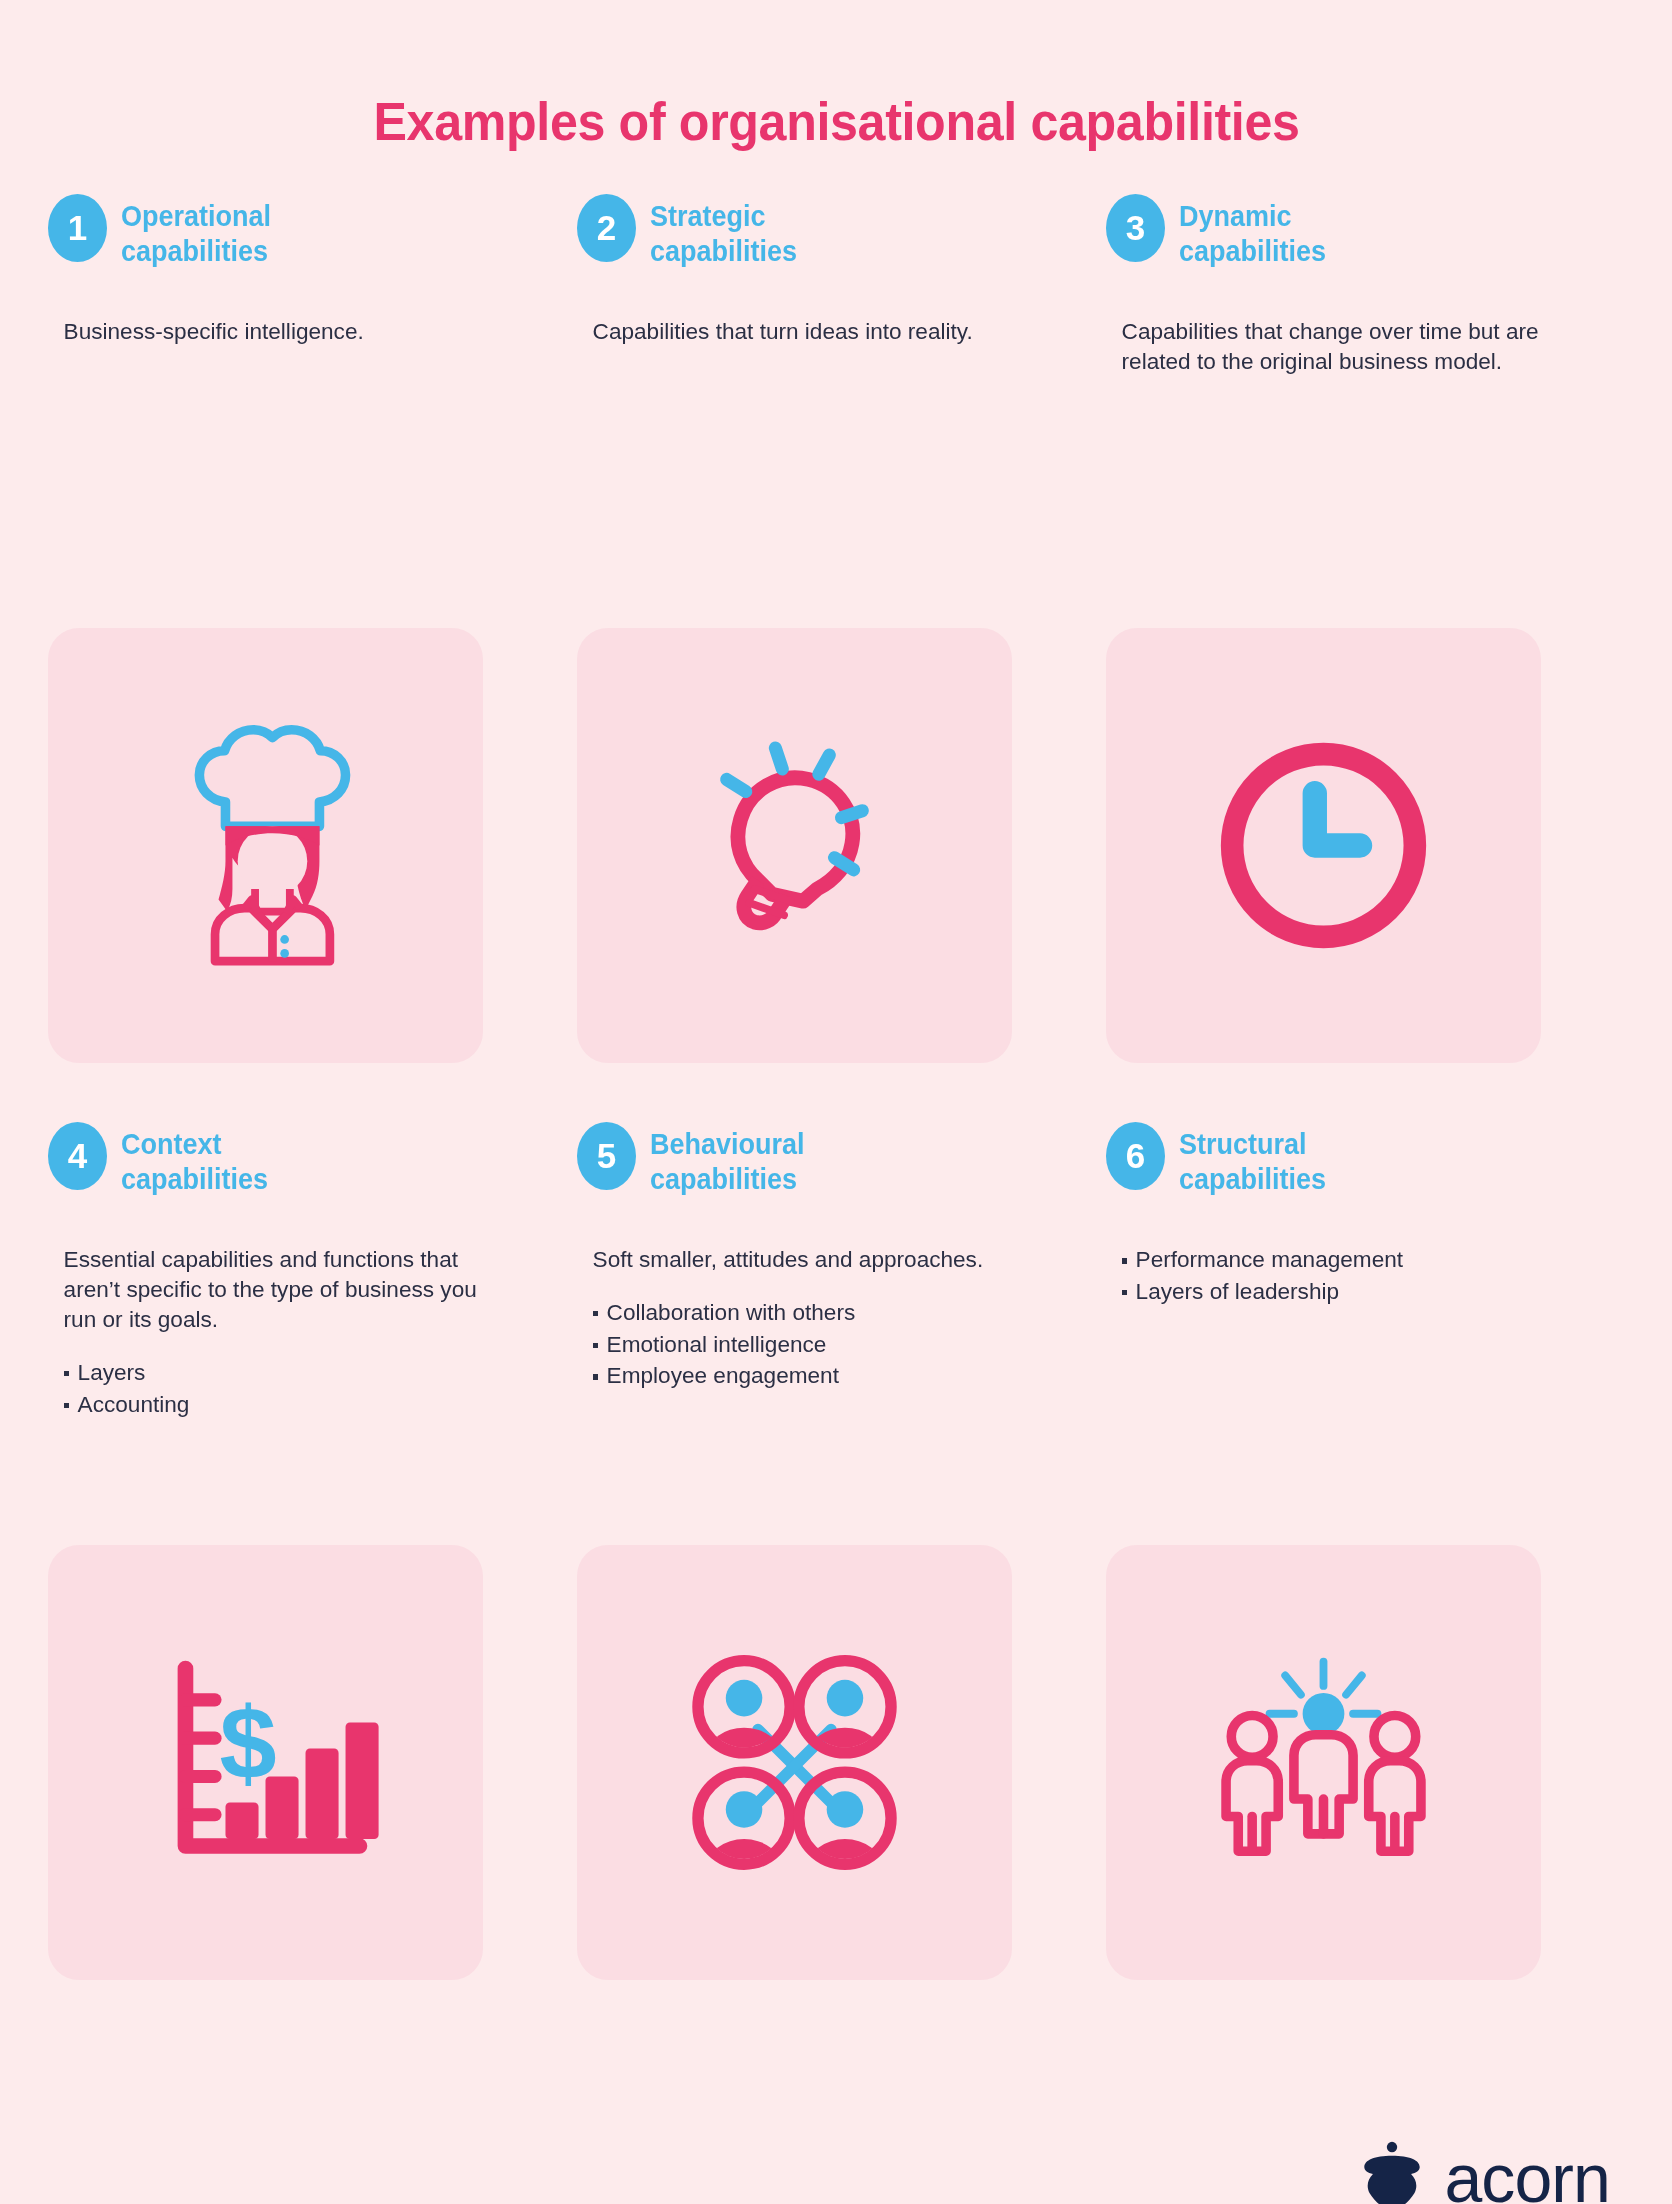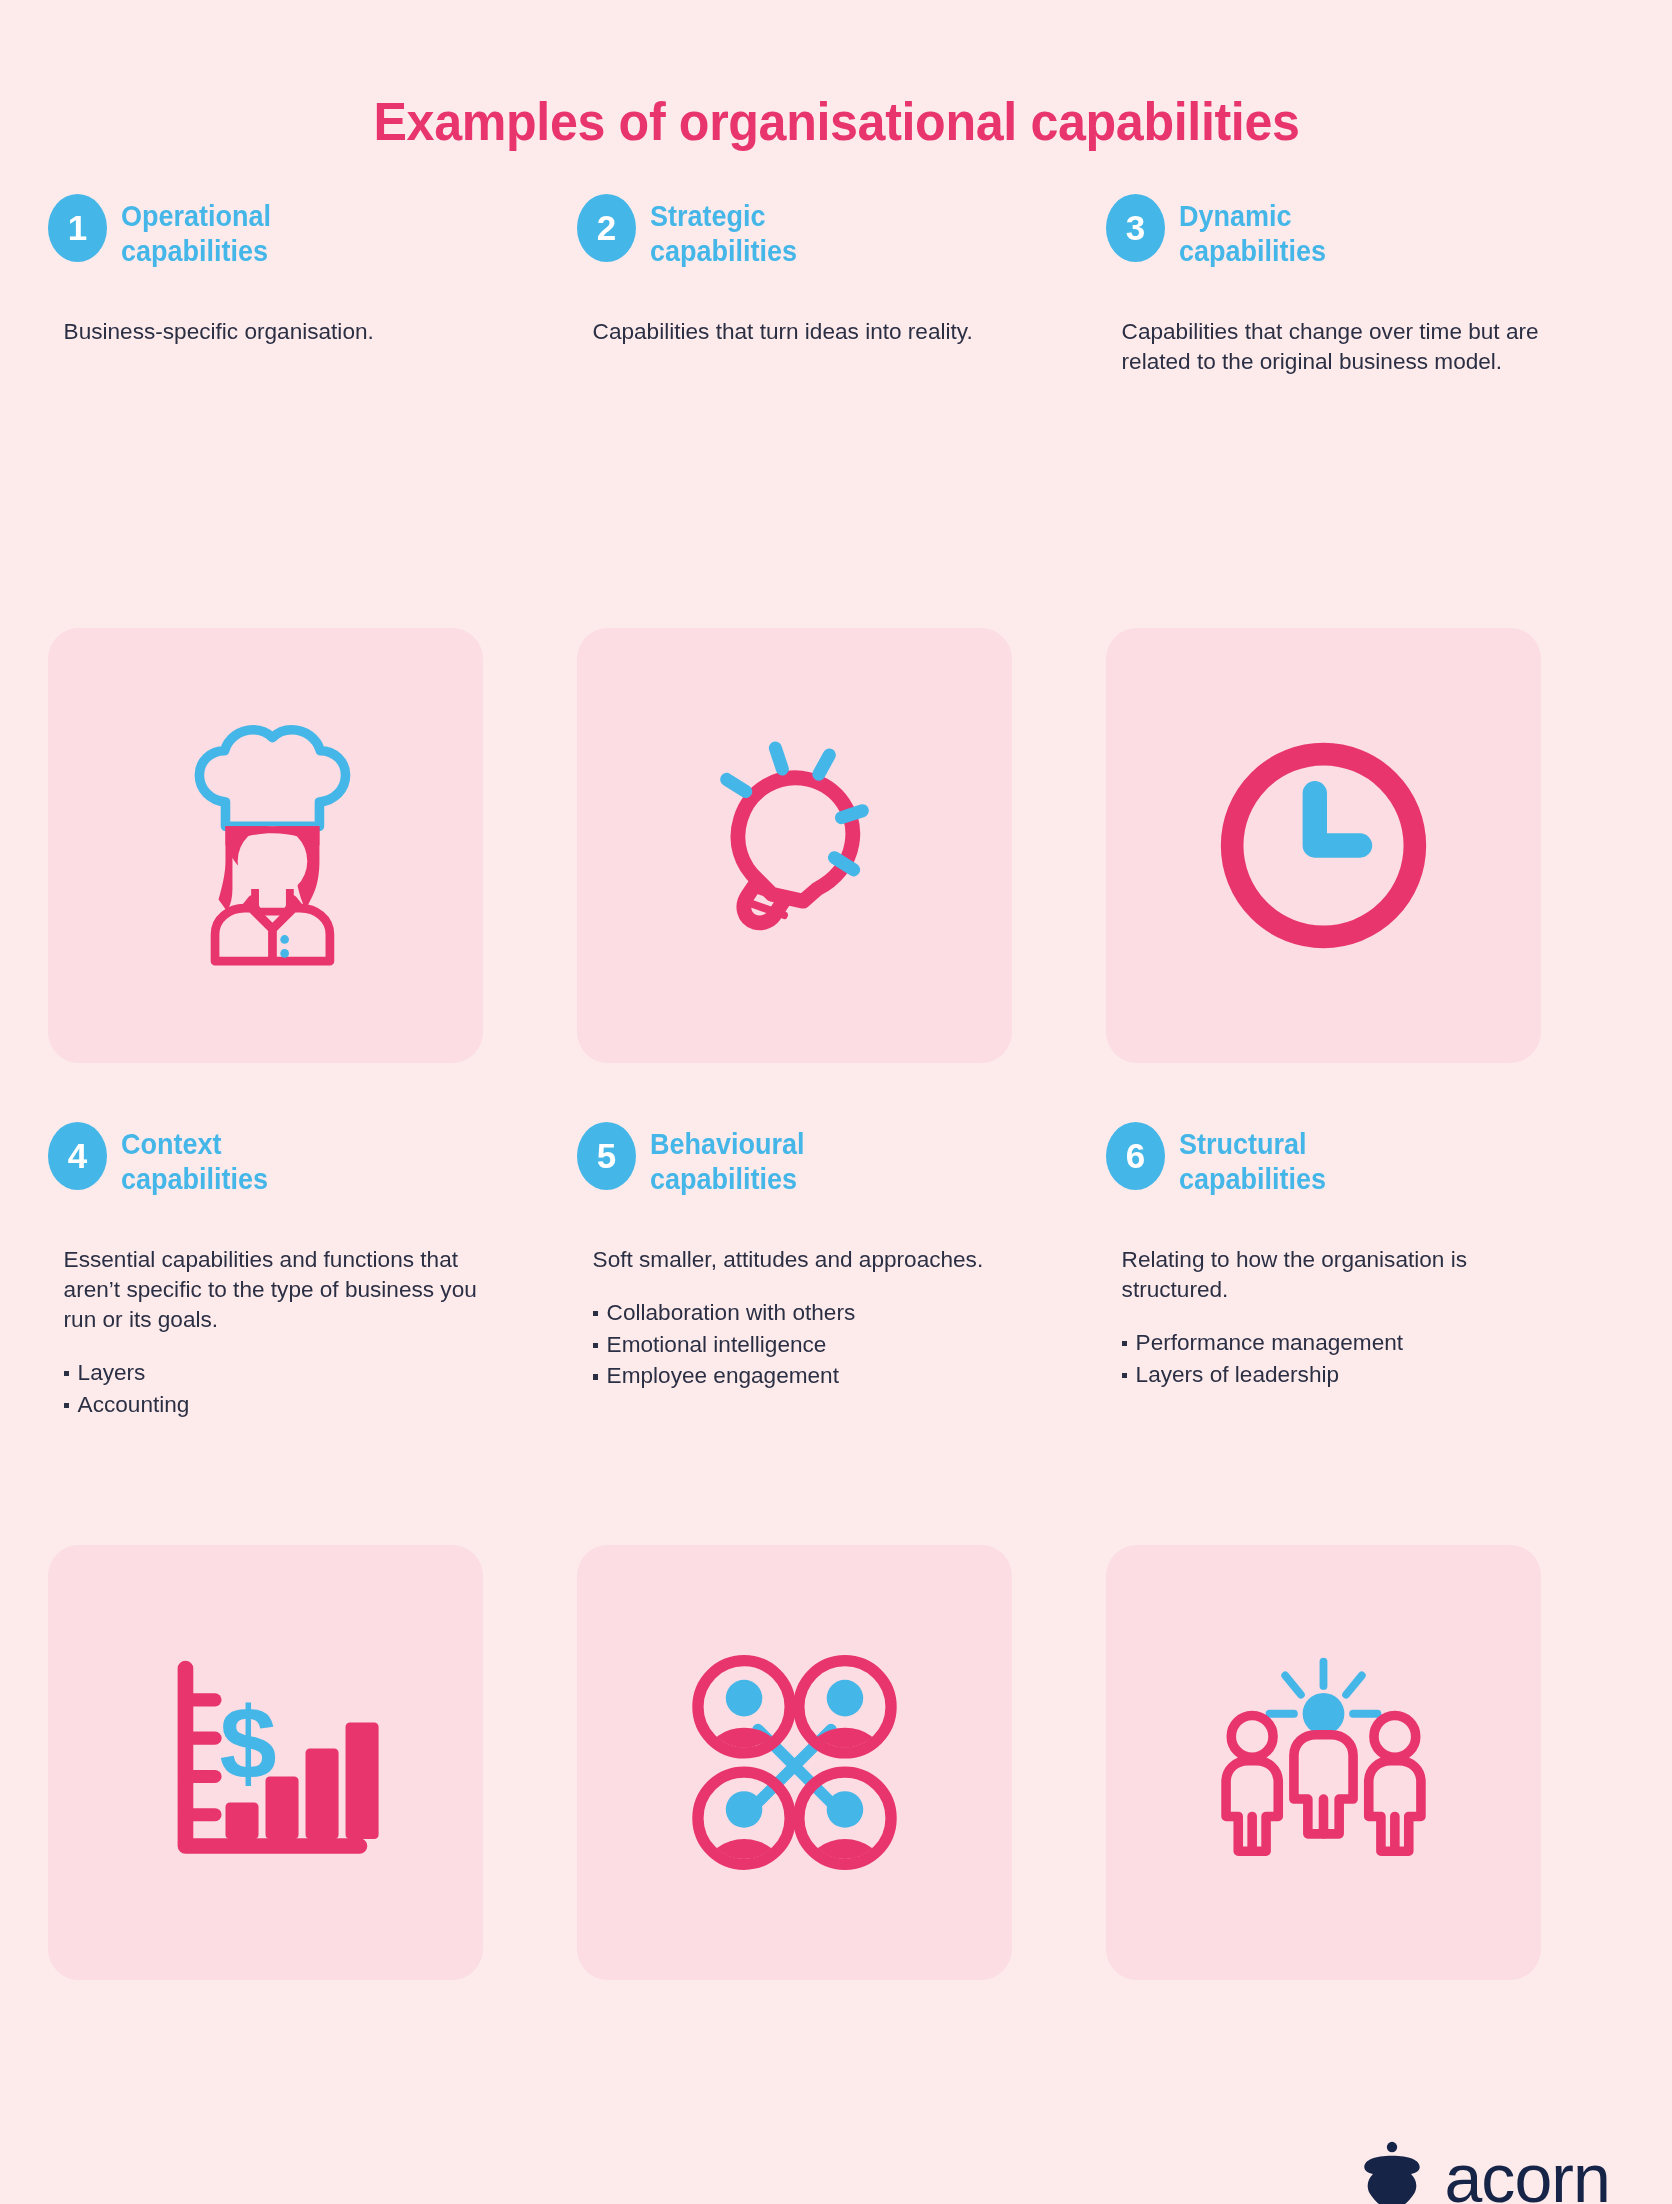--- a/index.html
+++ b/index.html
@@ -165,21 +165,21 @@
 
   <div class="grid row1-heads">
 
     <div class="col">
       <div class="head">
         <div class="badge">1</div>
         <div class="head-text">Operational
 capabilities</div>
       </div>
       <div class="textblock-r1">
-        <p class="desc">Business-specific organisation.</p>
+        <p class="desc">Business-specific intelligence.</p>
       </div>
     </div>
 
     <div class="col">
       <div class="head">
         <div class="badge">2</div>
         <div class="head-text">Strategic
 capabilities</div>
       </div>
       <div class="textblock-r1">
@@ -296,21 +296,20 @@
       </div>
     </div>
 
     <div class="col">
       <div class="head">
         <div class="badge">6</div>
         <div class="head-text">Structural
 capabilities</div>
       </div>
       <div class="textblock-r2">
-        <p class="desc">Relating to how the organisation is structured.</p>
         <ul class="bullets">
           <li>Performance management</li>
           <li>Layers of leadership</li>
         </ul>
       </div>
     </div>
   </div>
 
   <div class="tiles row2-tiles">
 

